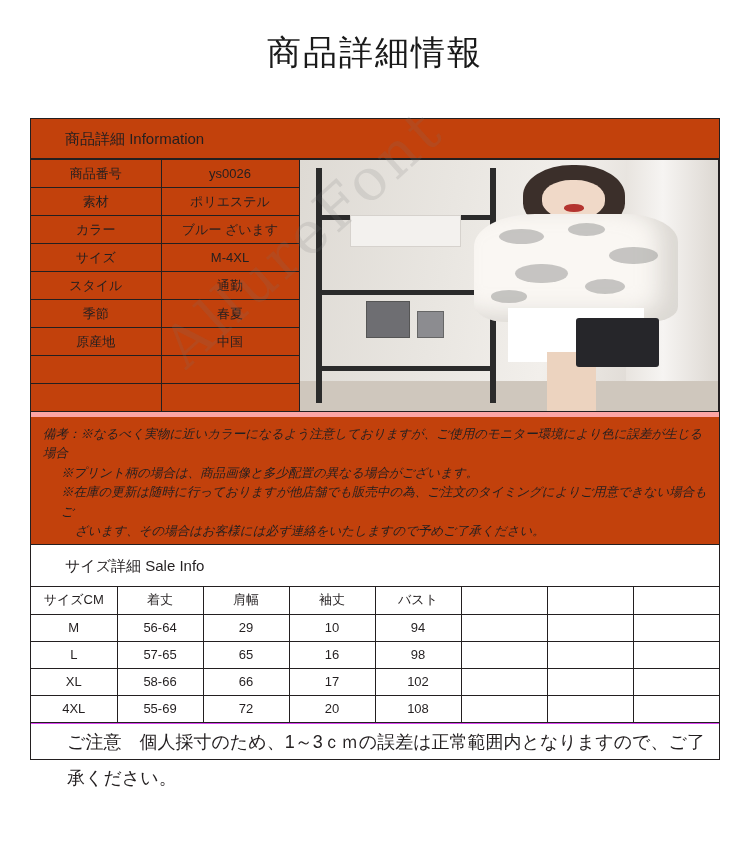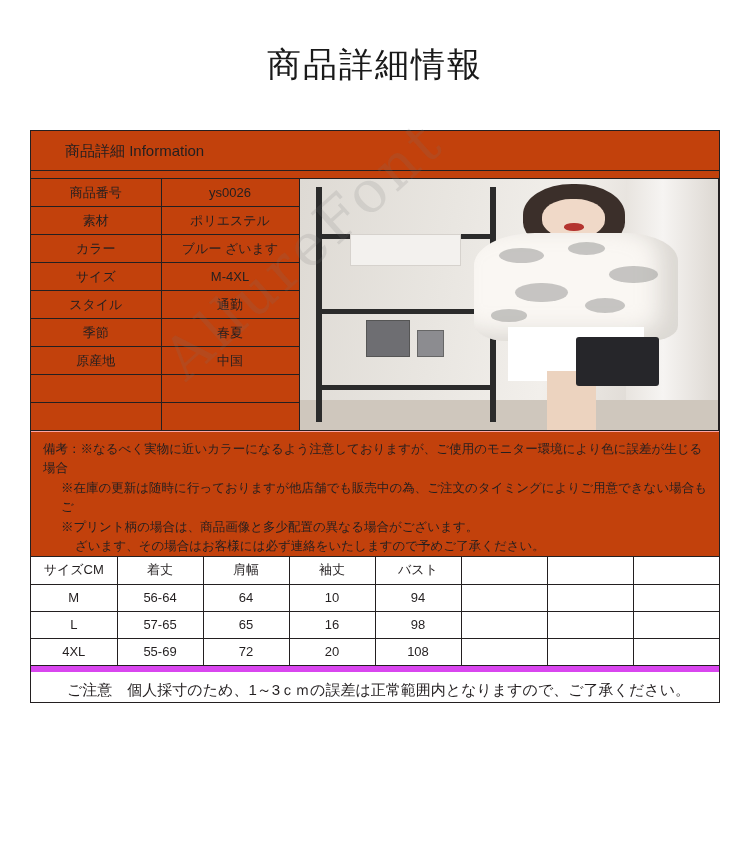--- a/index.html
+++ b/index.html
@@ -19,21 +19,21 @@
     position: relative;
     width: 750px;
     height: 846px;
     box-sizing: border-box;
   }
   .page-title {
     text-align: center;
     font-size: 34px;
     font-weight: normal;
     letter-spacing: 2px;
-    margin: 12px;
+    margin: 0;
     padding-top: 30px;
     padding-bottom: 10px;
     font-family: "DejaVu Serif", "Liberation Serif", serif;
     color: #1a1a1a;
   }
 
   
   .watermark {
     position: absolute;
     left: 0;
@@ -74,21 +74,20 @@
     font-size: 15px;
     box-sizing: border-box;
   }
   .info-body {
     position: relative;
   }
   table.spec {
     border-collapse: collapse;
     width: 100%;
     table-layout: fixed;
-    margin-top: 7px;
   }
   table.spec td {
     border: 1px solid #231f20;
     height: 28px;
     font-size: 13px;
     text-align: center;
     padding: 0;
     box-sizing: border-box;
   }
   table.spec td.label {
@@ -108,24 +107,25 @@
     background: #fff;
   }
   .photo-wrap {
     position: relative;
     width: 100%;
     height: 100%;
     overflow: hidden;
     background: #efece8;
   }
   .note-row {
-    border-top: 1px solid #fca5a5;
+    border-top: 5px solid #fca5a5;
     padding: 8px 12px 10px 12px;
     font-size: 12.5px;
     line-height: 1.55;
+    font-style: italic;
   }
   .note-row div {
     text-indent: 0;
   }
   .note-indent {
     padding-left: 18px;
   }
   .note-indent2 {
     padding-left: 32px;
   }
@@ -165,24 +165,24 @@
     border-left: none;
     margin-top: 21px;
   }
   table.sizes tr td:last-child {
     border-right: none;
   }
   table.sizes tr:first-child td {
     border-top: none;
   }
   .size-note {
-    border-top: 6px solid #d946ef;
+    border-top: 1px solid #d946ef;
     height: 36px;
     line-height: 36px;
-    font-size: 15px;
+    font-size: 18px;
     padding-left: 36px;
     box-sizing: border-box;
   }
 
   
   .ph-bg { position:absolute; left:0; top:0; right:0; bottom:0;
     background: linear-gradient(100deg,#dedad4 0%,#e9e6e1 35%,#f2efeb 60%,#cfc9c2 100%); }
   .ph-curtain { position:absolute; right:0; top:0; width:22%; height:100%;
     background: linear-gradient(90deg,#e8e4df,#f6f4f2 40%,#ddd8d2); }
   .ph-shelf { position:absolute; left:4%; top:3%; width:40%; height:94%;
@@ -292,61 +292,72 @@
         <tr>
           <td class="label"></td>
           <td class="value"></td>
         </tr>
       </tbody>
         </table>
     </div>
 
     <div class="note-row">
       <div>備考：※なるべく実物に近いカラーになるよう注意しておりますが、ご使用のモニター環境により色に誤差が生じる場合</div>
+      <div class="note-indent">※プリント柄の場合は、商品画像と多少配置の異なる場合がございます。</div>
       <div class="note-indent">※在庫の更新は随時に行っておりますが他店舗でも販売中の為、ご注文のタイミングによりご用意できない場合もご</div>
-      <div class="note-indent">※プリント柄の場合は、商品画像と多少配置の異なる場合がございます。</div>
       <div class="note-indent2">ざいます、その場合はお客様には必ず連絡をいたしますので予めご了承ください。</div>
     </div>
   </div>
 
   <div class="size-block">
+    <div class="size-header">サイズ詳細 Sale Info</div>
 
     <table class="sizes">
       <tbody>
           <tr>
         <td>サイズCM</td>
         <td>着丈</td>
         <td>肩幅</td>
         <td>袖丈</td>
         <td>バスト</td>
         <td></td>
         <td></td>
         <td></td>
       </tr>
       <tr>
         <td>M</td>
         <td>56-64</td>
-        <td>64</td>
+        <td>29</td>
         <td>10</td>
         <td>94</td>
         <td></td>
         <td></td>
         <td></td>
       </tr>
       <tr>
         <td>L</td>
         <td>57-65</td>
         <td>65</td>
         <td>16</td>
         <td>98</td>
         <td></td>
         <td></td>
         <td></td>
       </tr>
       <tr>
+        <td>XL</td>
+        <td>58-66</td>
+        <td>66</td>
+        <td>17</td>
+        <td>102</td>
+        <td></td>
+        <td></td>
+        <td></td>
+      </tr>
+      <tr>
         <td>4XL</td>
         <td>55-69</td>
         <td>72</td>
         <td>20</td>
         <td>108</td>
         <td></td>
         <td></td>
         <td></td>
       </tr>
     </tbody>

